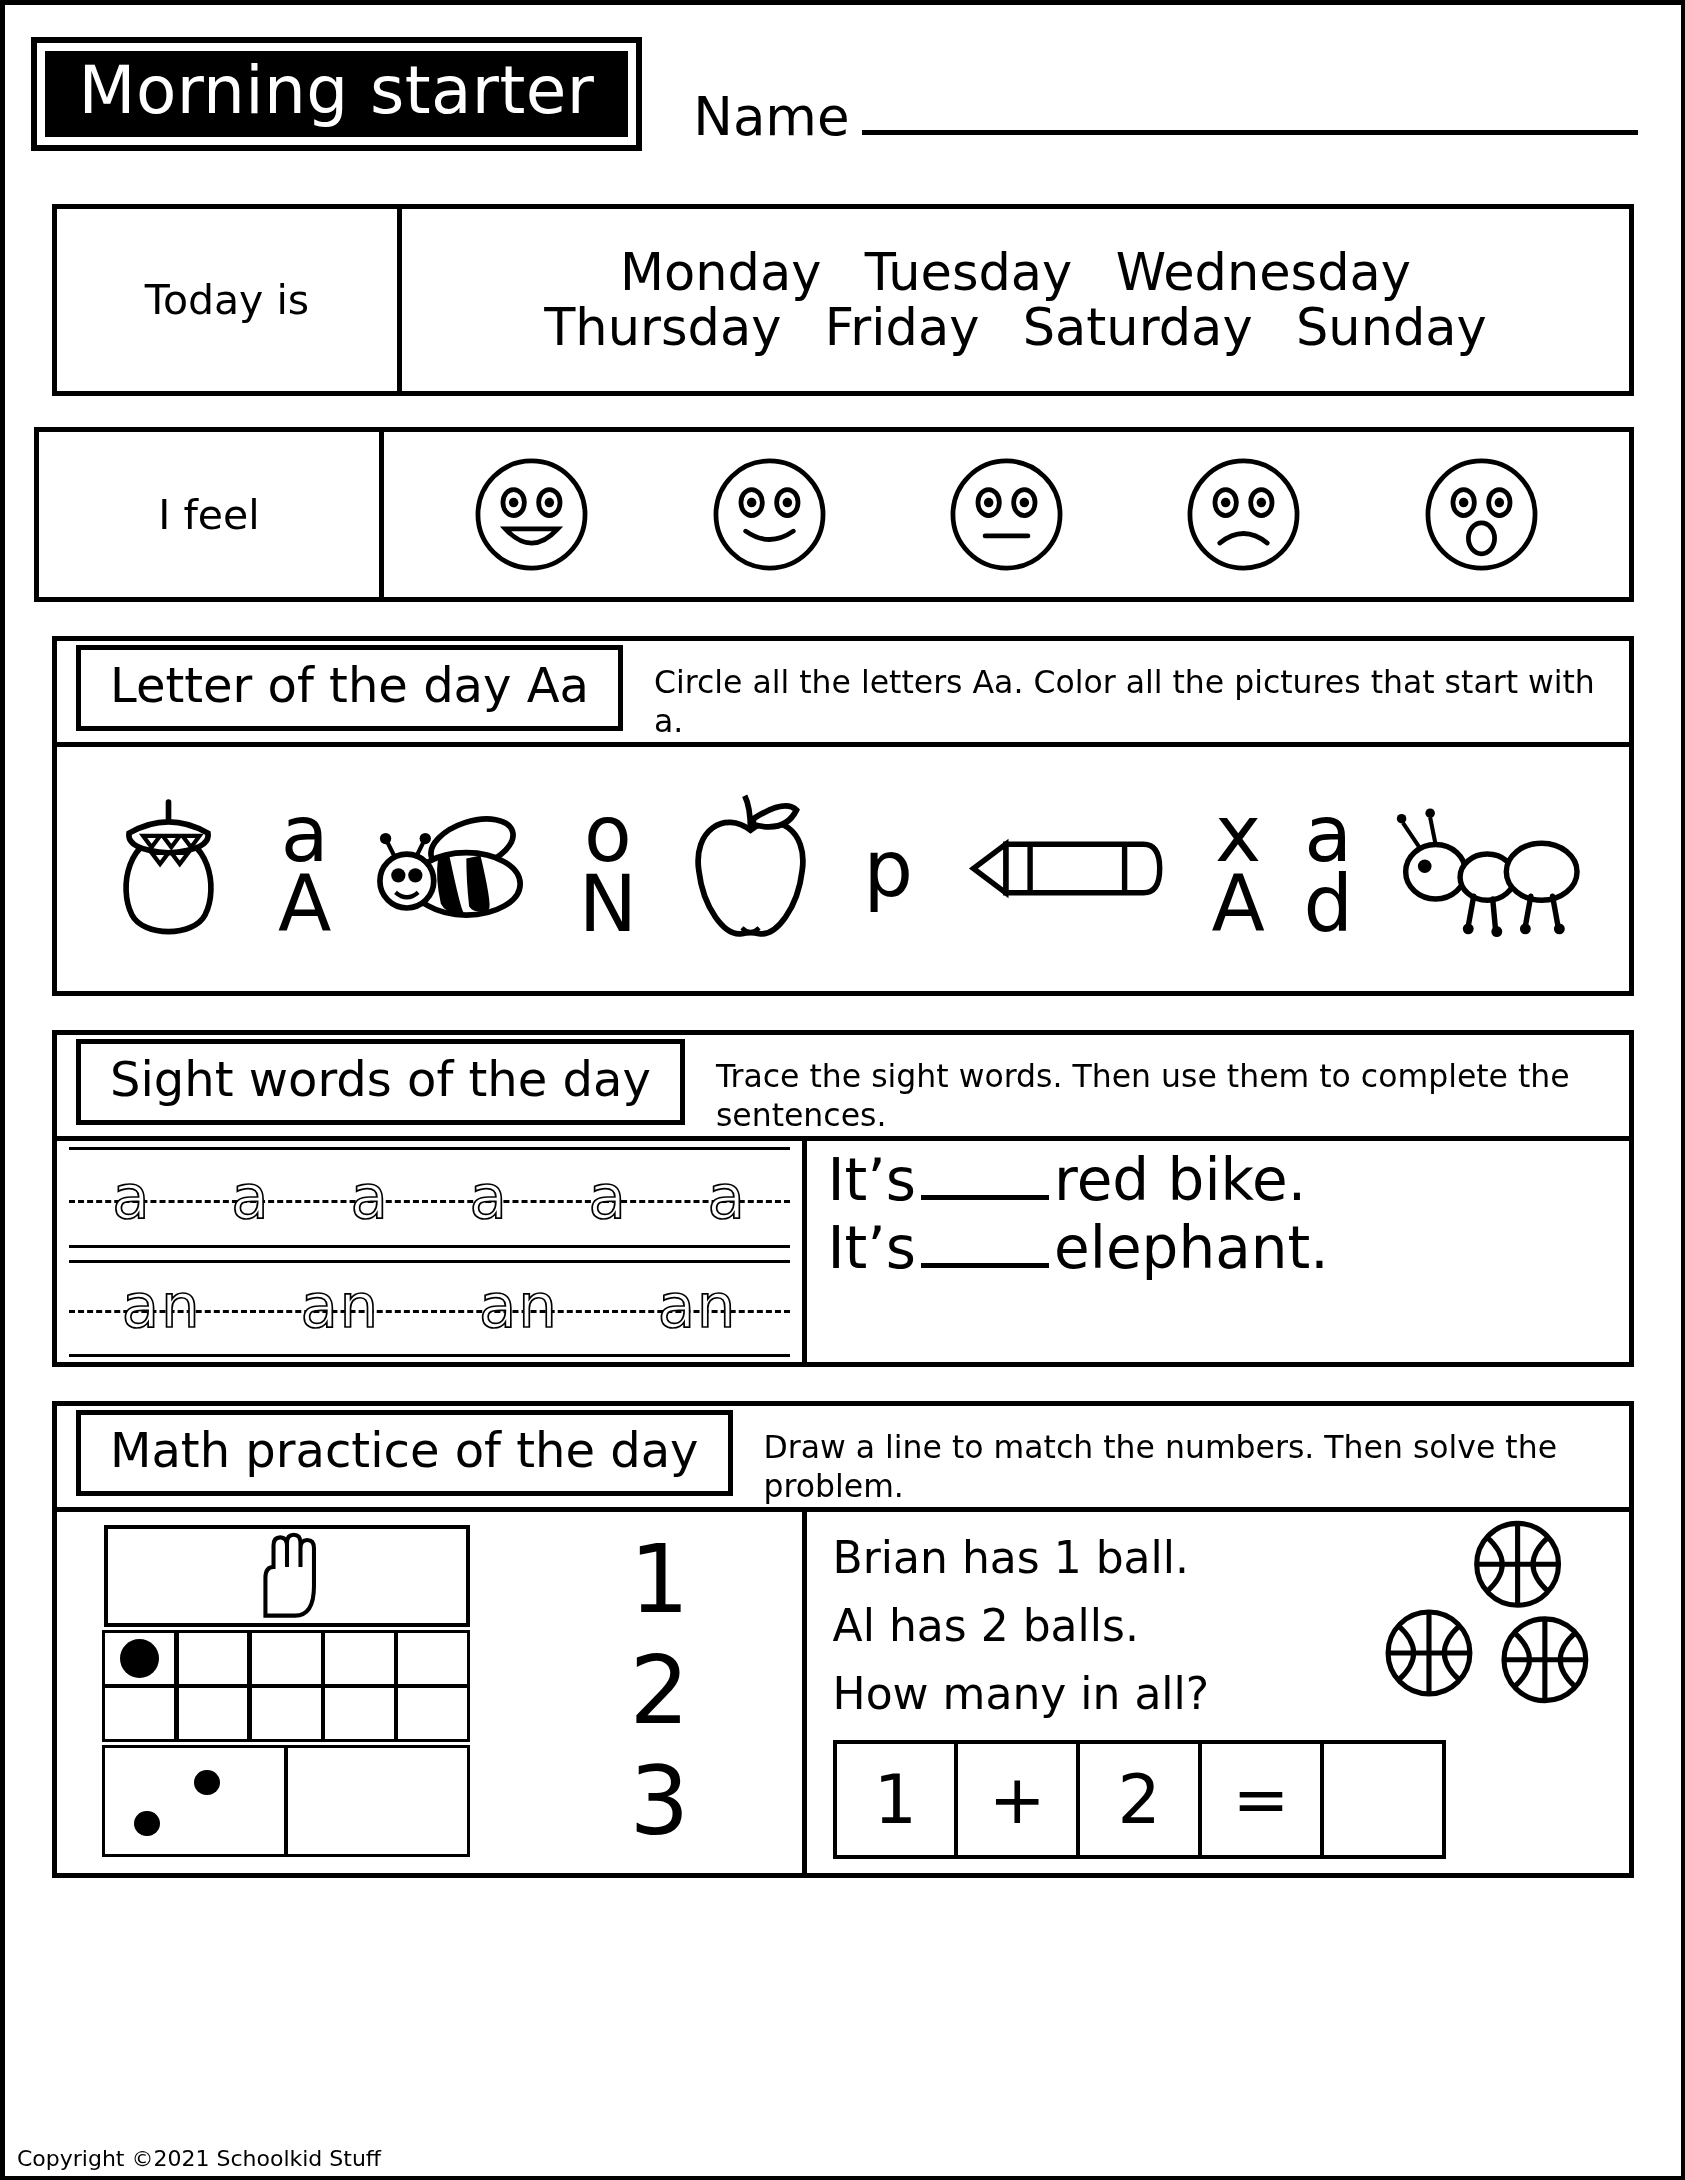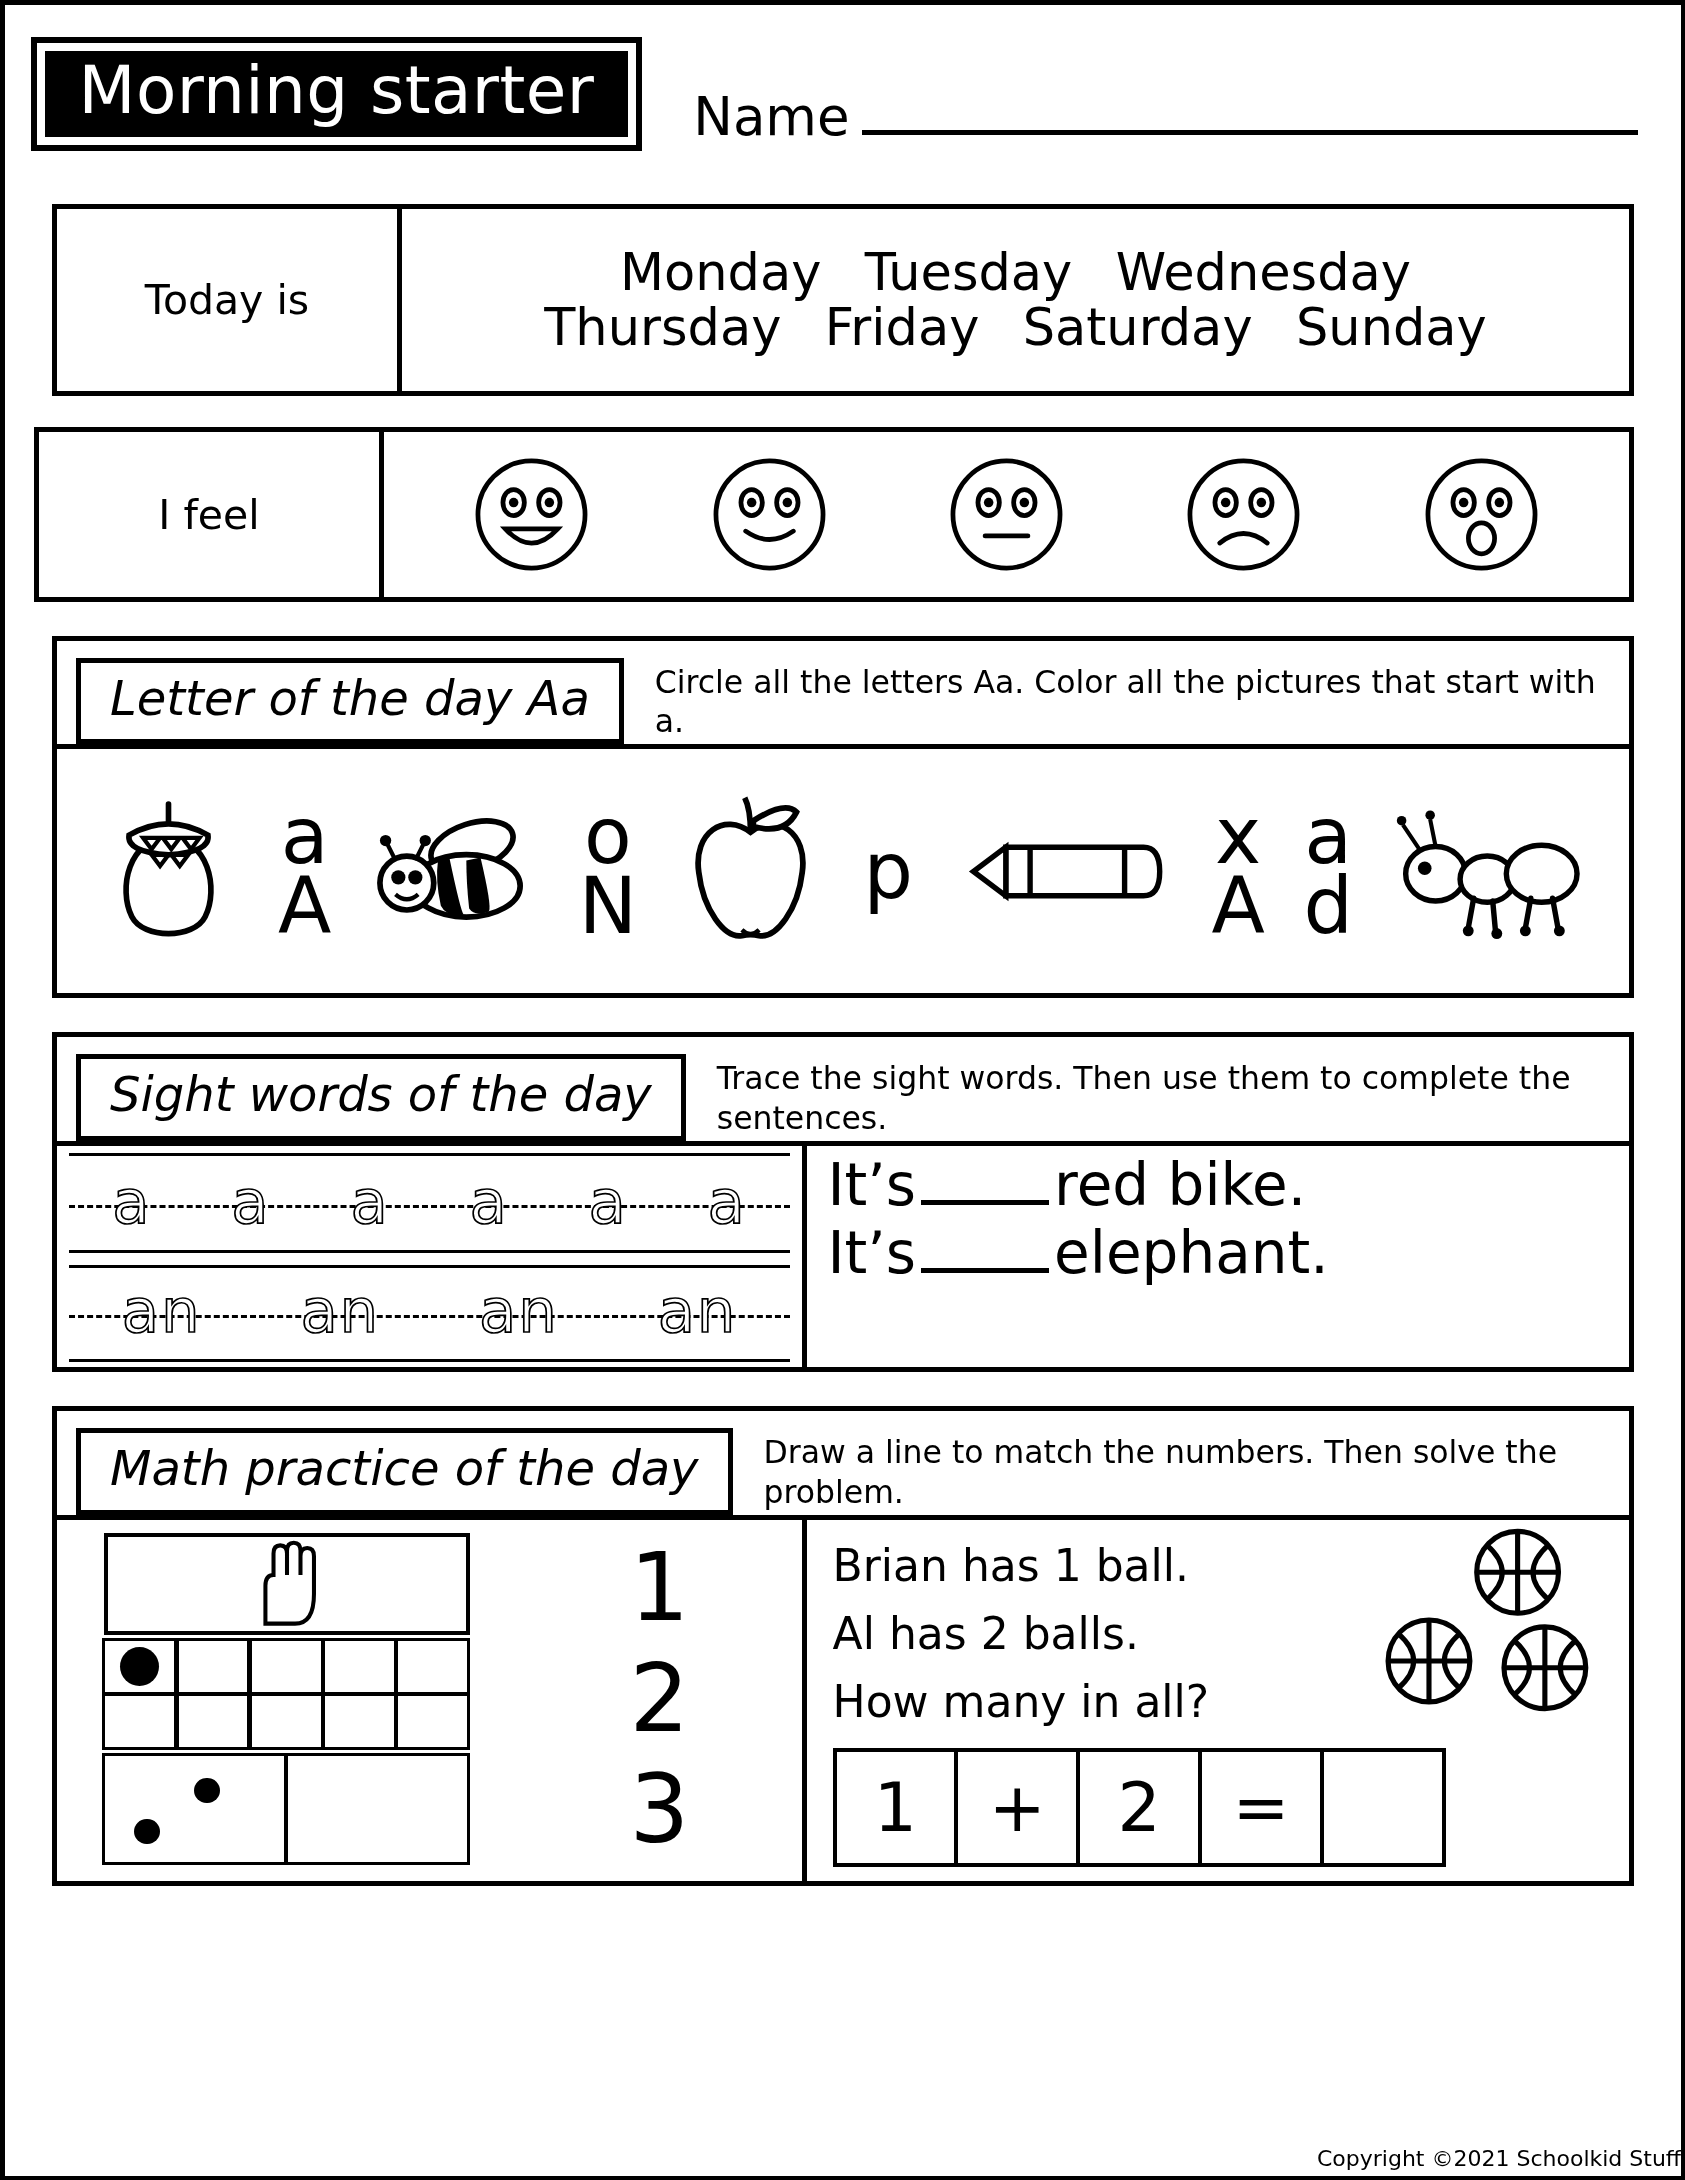--- a/index.html
+++ b/index.html
@@ -108,26 +108,25 @@
   .sec-outer {
     border: 5.1px solid #000;
     position: relative;
   }
   .sec-head {
     display: flex;
     align-items: flex-start;
   }
   .tab {
     border: 5.1px solid #000;
-    margin: 17px 0 0 19px;
+    margin: 4px 0 0 19px;
     padding: 6.8px 29px 13.6px 29px;
     font-size: 48px;
     background: #fff;
     white-space: nowrap;
-    font-style: italic;
   }
   .instr {
     flex: 1;
     font-size: 31.5px;
     line-height: 1.25;
     padding: 22px 24px 0 31px;
   }
 
   
   .letter-strip {
@@ -194,22 +193,22 @@
   .numerals { flex: 1; display: flex; flex-direction: column; align-items: center; justify-content: space-around; font-size: 94px; line-height: 0.9; }
   .math-right { flex: 1; padding: 12px 19px 13.6px 25.6px; position: relative; }
   .word-line { font-size: 44px; line-height: 1.55; }
   .eqrow { display: flex; margin-top: 12px; border: 4.3px solid #000; width: 613px; }
   .eqcell { flex: 1; border-right: 4.3px solid #000; height: 111px; display: flex; align-items: center; justify-content: center; font-size: 68px; }
   .eqcell:last-child { border-right: none; }
   .balls { position: absolute; right: 25.6px; top: 8.5px; width: 256px; height: 196px; }
 
   .footer {
     position: absolute;
-    bottom: 5.1px; left: 4px; right: 0;
-    text-align: right;
+    bottom: 5.1px; left: 12px; right: 0;
+    text-align: left;
     font-size: 22px;
   }
 </style>
 </head>
 <body>
 
 <div class="page">
 
   <div class="header">
     <div class="title-box">

